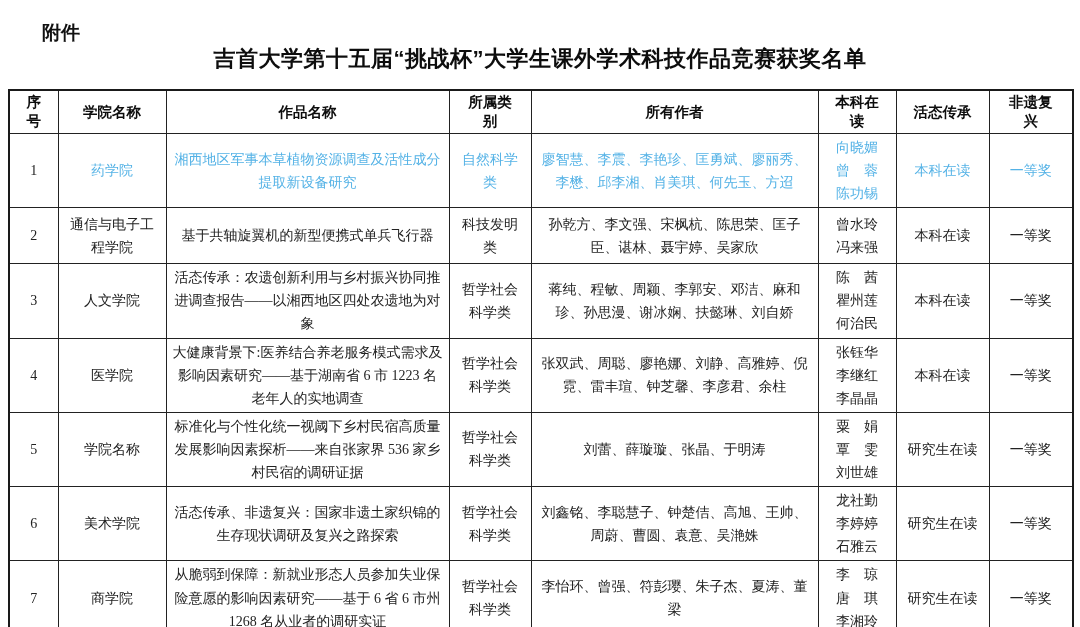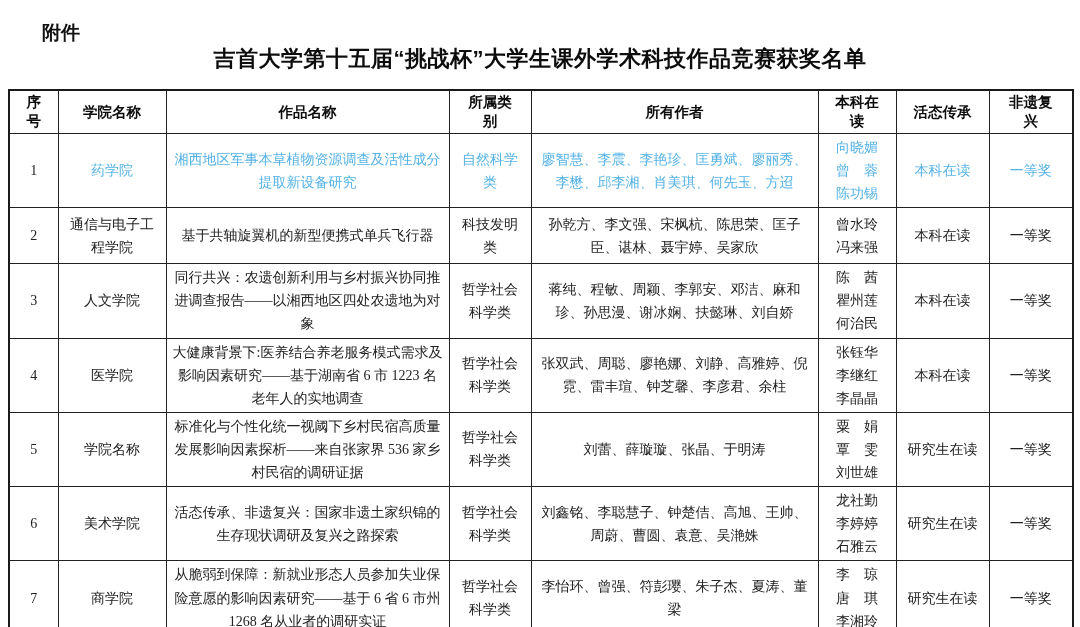--- a/index.html
+++ b/index.html
@@ -137,21 +137,21 @@
         <td>孙乾方、李文强、宋枫杭、陈思荣、匡子臣、谌林、聂宇婷、吴家欣</td>
         <td class="advisors">曾水玲
 冯来强</td>
         <td>本科在读</td>
         <td>一等奖</td>
       </tr>
 
       <tr class="r3">
         <td class="seq">3</td>
         <td>人文学院</td>
-        <td class="work">同行共兴：农遗创新利用与乡村振兴协同推进调查报告——以湘西地区四处农遗地为对象</td>
+        <td class="work">活态传承：农遗创新利用与乡村振兴协同推进调查报告——以湘西地区四处农遗地为对象</td>
         <td>哲学社会科学类</td>
         <td>蒋纯、程敏、周颖、李郭安、邓洁、麻和珍、孙思漫、谢冰娴、扶懿琳、刘自娇</td>
         <td class="advisors">陈　茜
 瞿州莲
 何治民</td>
         <td>本科在读</td>
         <td>一等奖</td>
       </tr>
 
       <tr class="r4">

